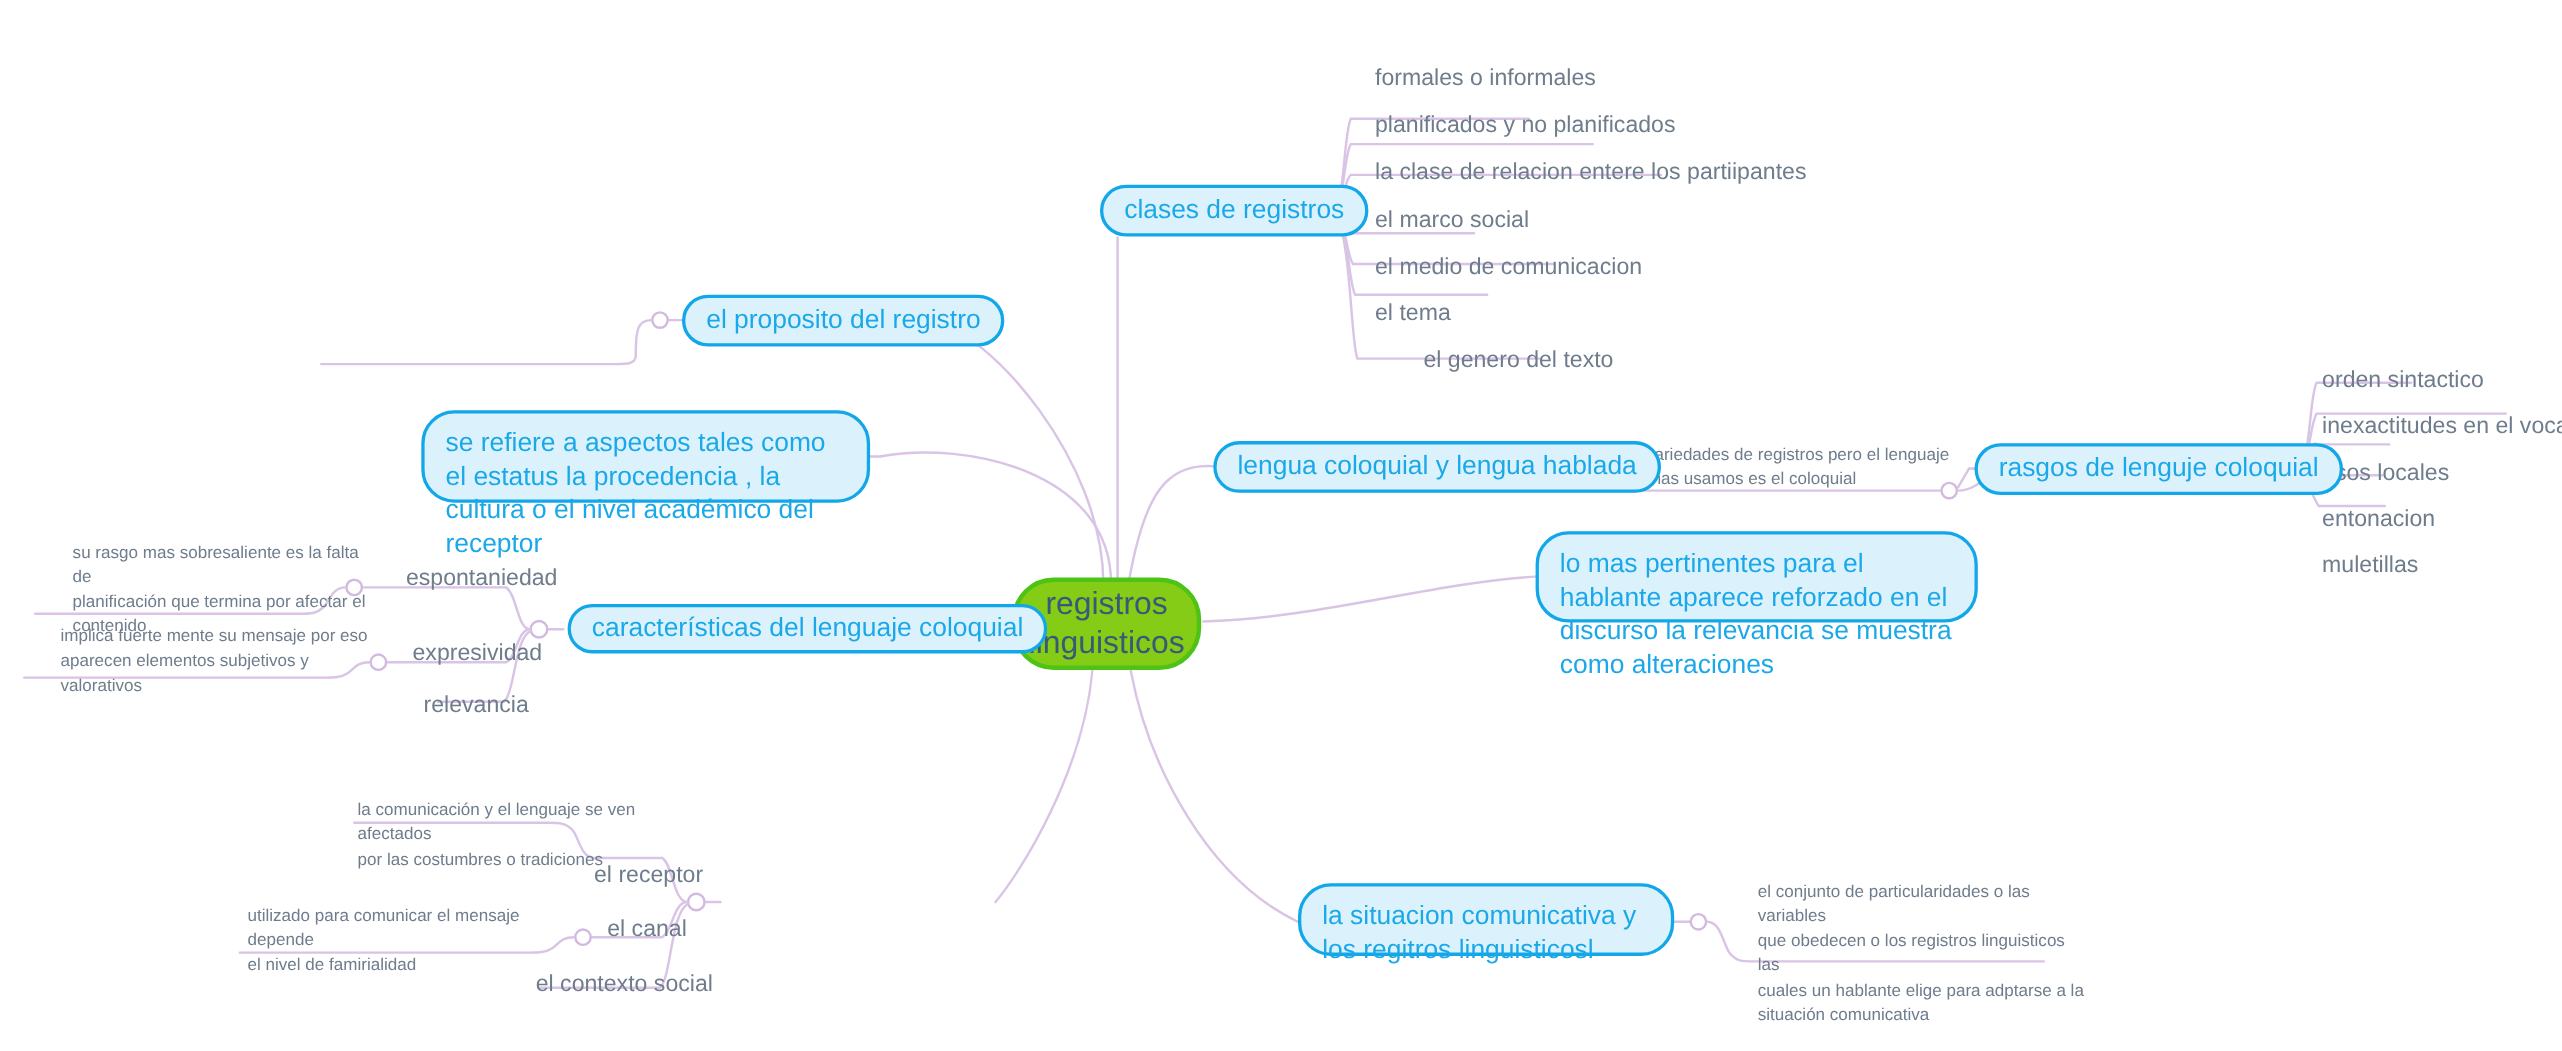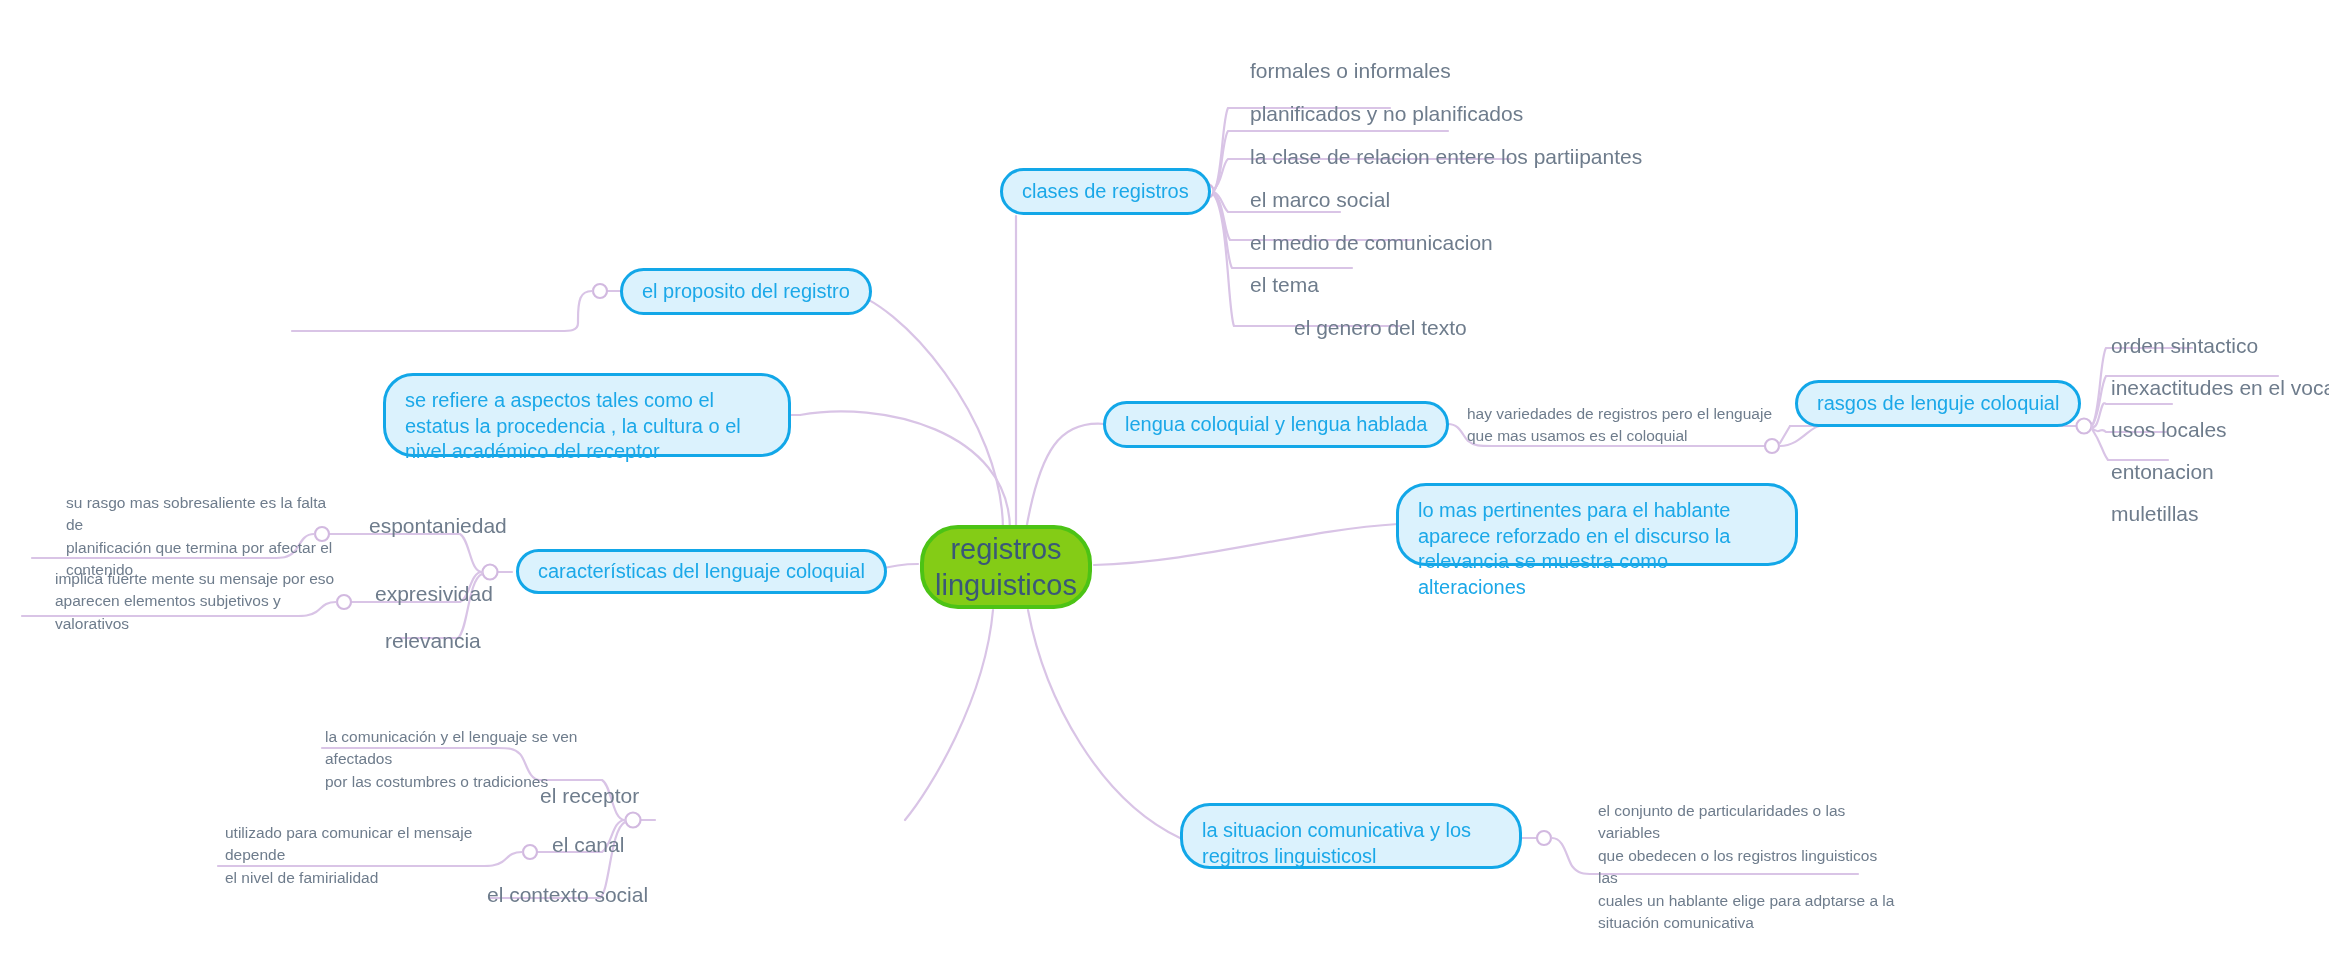--- a/index.html
+++ b/index.html
@@ -42,21 +42,21 @@
     line-height: 1.25;
     padding: 8px 22px;
     justify-content: center;
     text-align: center;
     border-radius: 38px;
   }
   .node-topic {
     background: #dbf2fd;
     border: 3px solid #12a7e8;
     color: #1ba8e8;
-    font-size: 20px;
+    font-size: 24px;
     line-height: 1.28;
     padding: 7px 19px;
     border-radius: 34px;
   }
   .node-topic.multiline {
     border-radius: 30px;
     align-items: flex-start;
     padding-top: 12px;
   }
   .leaf {
@@ -169,21 +169,21 @@
   </div>
 
   <div class="node node-topic multiline" style="left:383px; top:373px; width:408px; height:84px;">
     <span>se refiere a aspectos tales como el estatus la procedencia , la cultura o el nivel académico del receptor</span>
   </div>
 
   <div class="node node-topic" style="left:1103px; top:401px; height:47px;">
     <span>lengua coloquial y lengua hablada</span>
   </div>
 
-  <div class="node node-topic" style="left:1795px; top:380px; height:47px;">
+  <div class="node node-topic" style="left:1795px; top:403px; height:47px;">
     <span>rasgos de lenguje coloquial</span>
   </div>
 
   <div class="node node-topic multiline" style="left:1396px; top:483px; width:402px; height:83px;">
     <span>lo mas pertinentes para el hablante aparece reforzado en el discurso la relevancia se muestra como alteraciones</span>
   </div>
 
   <div class="node node-topic" style="left:516px; top:549px; height:45px;">
     <span>características del lenguaje coloquial</span>
   </div>

